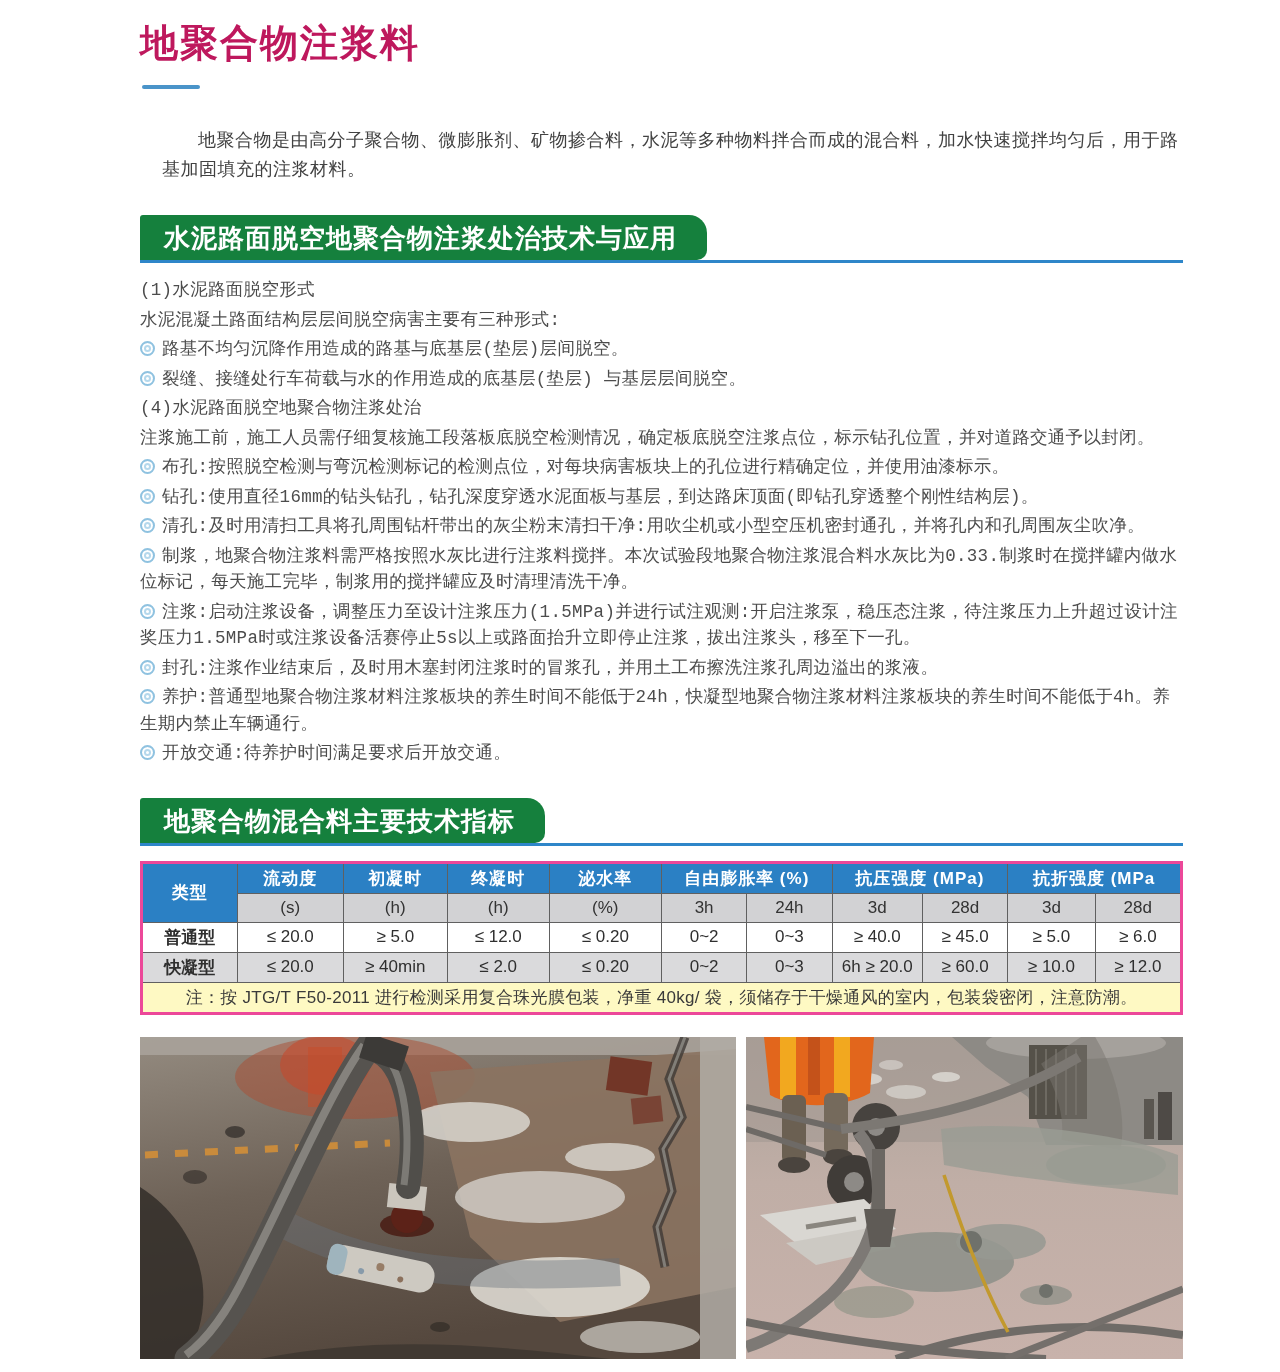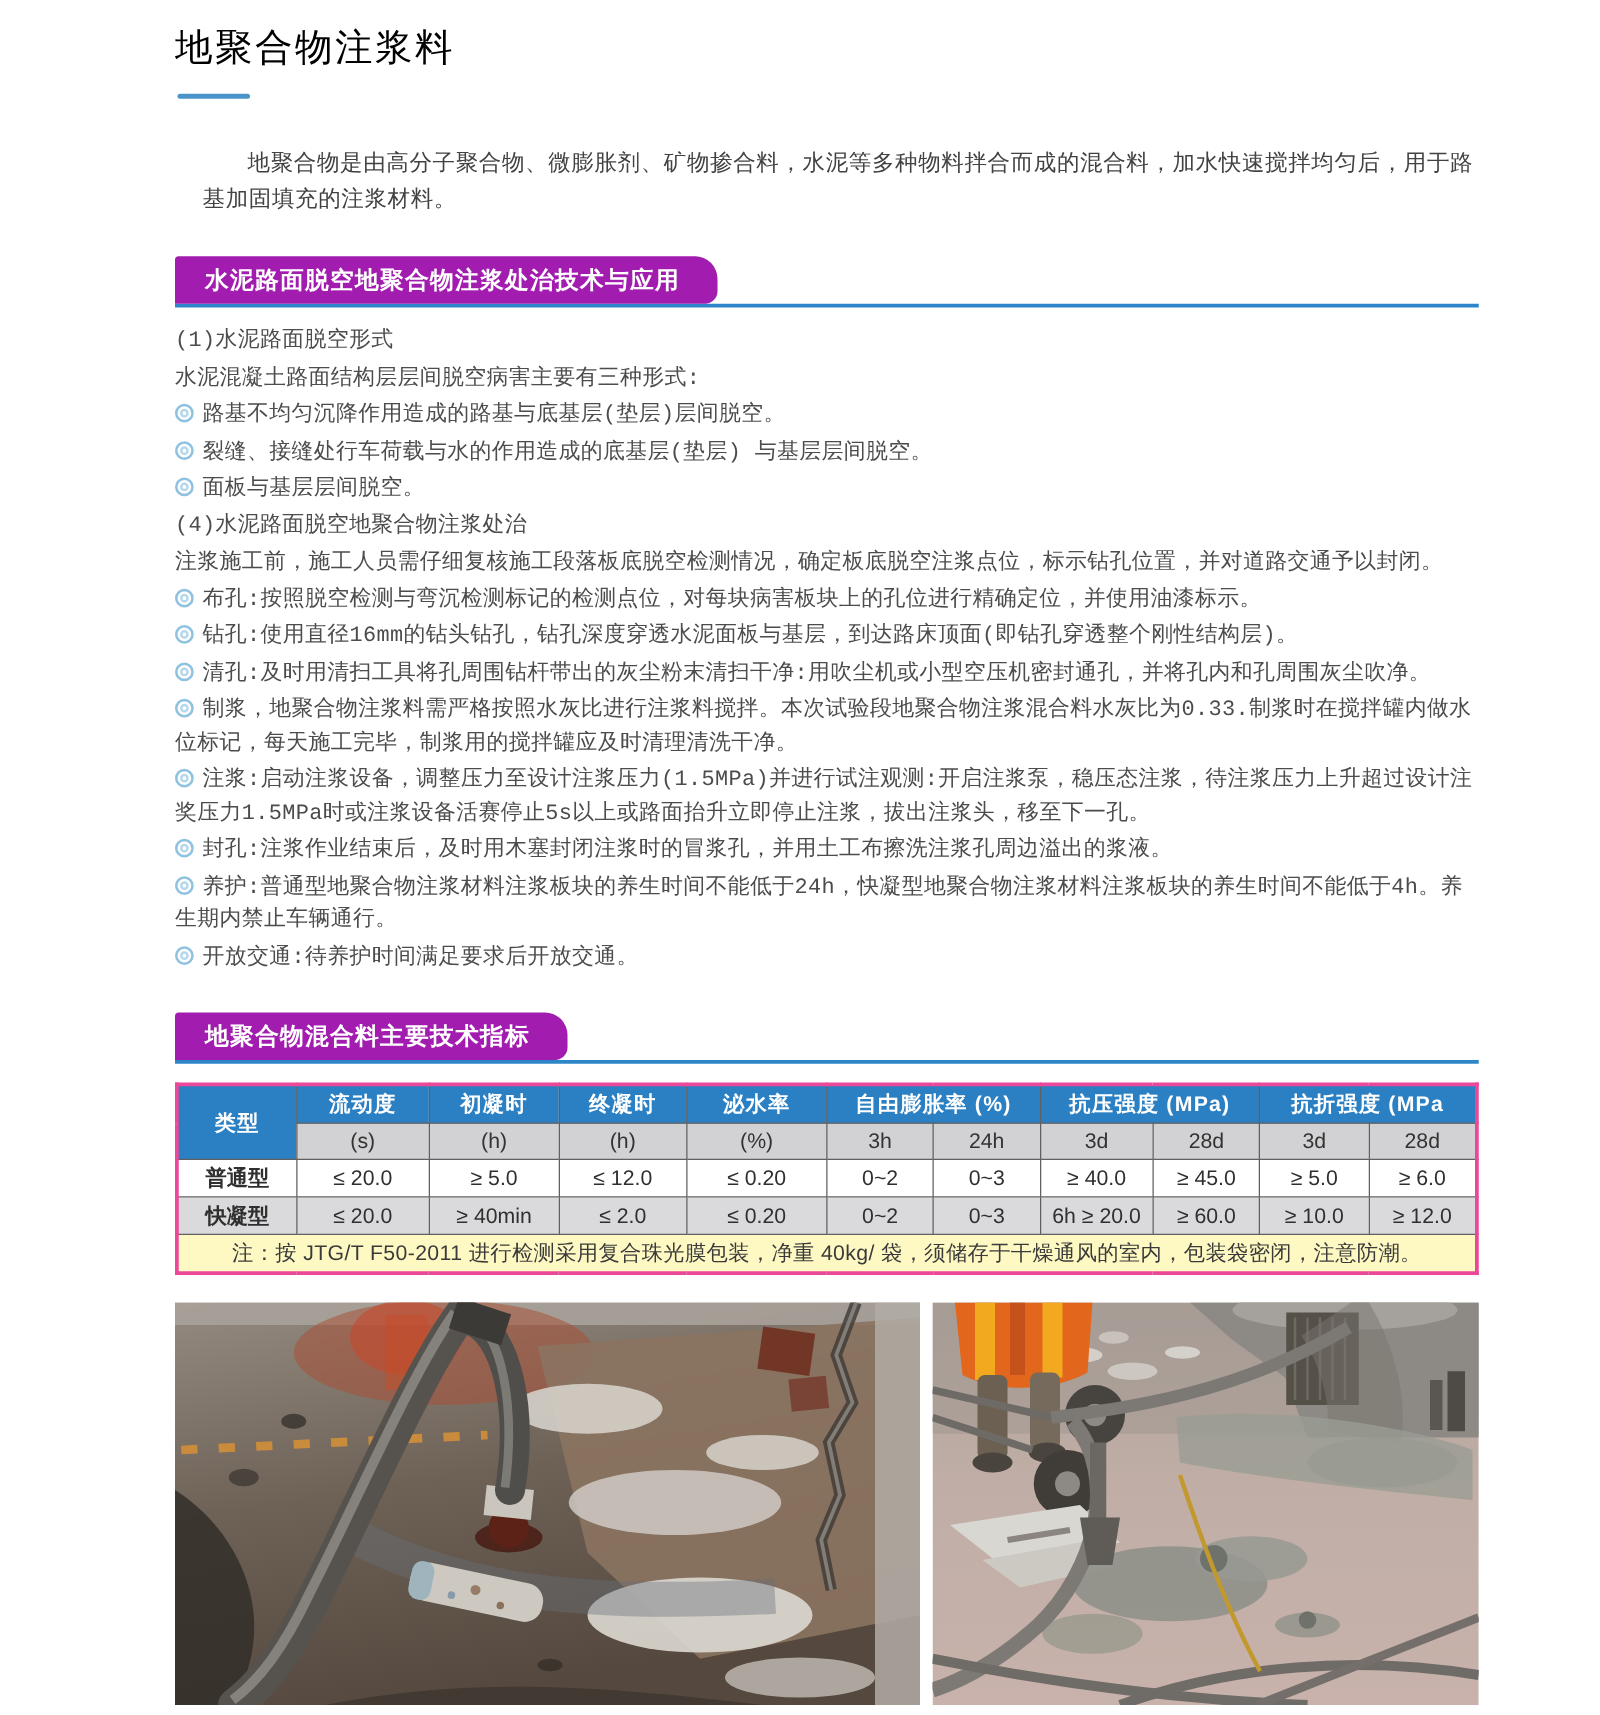--- a/index.html
+++ b/index.html
@@ -5,31 +5,31 @@
   * { margin:0; padding:0; box-sizing:border-box; }
   html,body { background:#ffffff; }
   body {
     width:1280px; height:1372px; overflow:hidden;
     font-family:"Liberation Sans","DejaVu Sans",sans-serif;
     color:#474747;
   }
   .content { margin:0 97px 0 140px; width:1043px; padding-top:18px; }
 
   
-  .page-title { color:#000000; font-size:30px; font-weight:normal; letter-spacing:2px; }
+  .page-title { color:#be185d; font-size:38px; font-weight:bold; letter-spacing:2px; }
   .title-underline { width:58px; height:4px; background:#4a94c9; border-radius:2px; margin:16px 0 0 2px; }
 
   
   .intro { margin-top:37px; font-size:18px; line-height:29px; color:#424242; text-indent:2em; letter-spacing:0.5px;margin-left:22px; }
 
   
   .section-bar { margin-top:31px; border-bottom:3px solid #2e86c9; line-height:0; }
   .section-tab {
-    display:inline-block; background:#a21caf; color:#ffffff;
-    font-size:19px; font-weight:bold; letter-spacing:1px; line-height:1;
+    display:inline-block; background:#15803d; color:#ffffff;
+    font-size:26px; font-weight:bold; letter-spacing:1px; line-height:1;
     padding:10px 30px 9px 24px; border-radius:3px 18px 10px 0;
     vertical-align:bottom;
   }
 
   
   .process { margin-top:14px; }
   .pline { font-size:17.5px; line-height:26.5px; color:#4c4c4c; margin-bottom:3px; letter-spacing:0.3px;font-family:Liberation Mono, monospace; }
   .bullet {
     display:inline-block; width:15px; height:15px; border-radius:50%;
     border:2px solid #8fc2e0;
@@ -70,21 +70,20 @@
 
   <div class="section-bar">
     <span class="section-tab">水泥路面脱空地聚合物注浆处治技术与应用</span>
   </div>
 
   <div class="process">
     <div class="pline"><span>(1)水泥路面脱空形式</span></div>
     <div class="pline"><span>水泥混凝土路面结构层层间脱空病害主要有三种形式:</span></div>
     <div class="pline"><span class="bullet"></span><span>路基不均匀沉降作用造成的路基与底基层(垫层)层间脱空。</span></div>
     <div class="pline"><span class="bullet"></span><span>裂缝、接缝处行车荷载与水的作用造成的底基层(垫层) 与基层层间脱空。</span></div>
-    <div class="pline"><span class="bullet"></span><span>面板与基层层间脱空。</span></div>
     <div class="pline"><span>(4)水泥路面脱空地聚合物注浆处治</span></div>
     <div class="pline"><span>注浆施工前，施工人员需仔细复核施工段落板底脱空检测情况，确定板底脱空注浆点位，标示钻孔位置，并对道路交通予以封闭。</span></div>
     <div class="pline"><span class="bullet"></span><span>布孔:按照脱空检测与弯沉检测标记的检测点位，对每块病害板块上的孔位进行精确定位，并使用油漆标示。</span></div>
     <div class="pline"><span class="bullet"></span><span>钻孔:使用直径16mm的钻头钻孔，钻孔深度穿透水泥面板与基层，到达路床顶面(即钻孔穿透整个刚性结构层)。</span></div>
     <div class="pline"><span class="bullet"></span><span>清孔:及时用清扫工具将孔周围钻杆带出的灰尘粉末清扫干净:用吹尘机或小型空压机密封通孔，并将孔内和孔周围灰尘吹净。</span></div>
     <div class="pline"><span class="bullet"></span><span>制浆，地聚合物注浆料需严格按照水灰比进行注浆料搅拌。本次试验段地聚合物注浆混合料水灰比为0.33.制浆时在搅拌罐内做水位标记，每天施工完毕，制浆用的搅拌罐应及时清理清洗干净。</span></div>
     <div class="pline"><span class="bullet"></span><span>注浆:启动注浆设备，调整压力至设计注浆压力(1.5MPa)并进行试注观测:开启注浆泵，稳压态注浆，待注浆压力上升超过设计注奖压力1.5MPa时或注浆设备活赛停止5s以上或路面抬升立即停止注浆，拔出注浆头，移至下一孔。</span></div>
     <div class="pline"><span class="bullet"></span><span>封孔:注浆作业结束后，及时用木塞封闭注浆时的冒浆孔，并用土工布擦洗注浆孔周边溢出的浆液。</span></div>
     <div class="pline"><span class="bullet"></span><span>养护:普通型地聚合物注浆材料注浆板块的养生时间不能低于24h，快凝型地聚合物注浆材料注浆板块的养生时间不能低于4h。养生期内禁止车辆通行。</span></div>
     <div class="pline"><span class="bullet"></span><span>开放交通:待养护时间满足要求后开放交通。</span></div>

